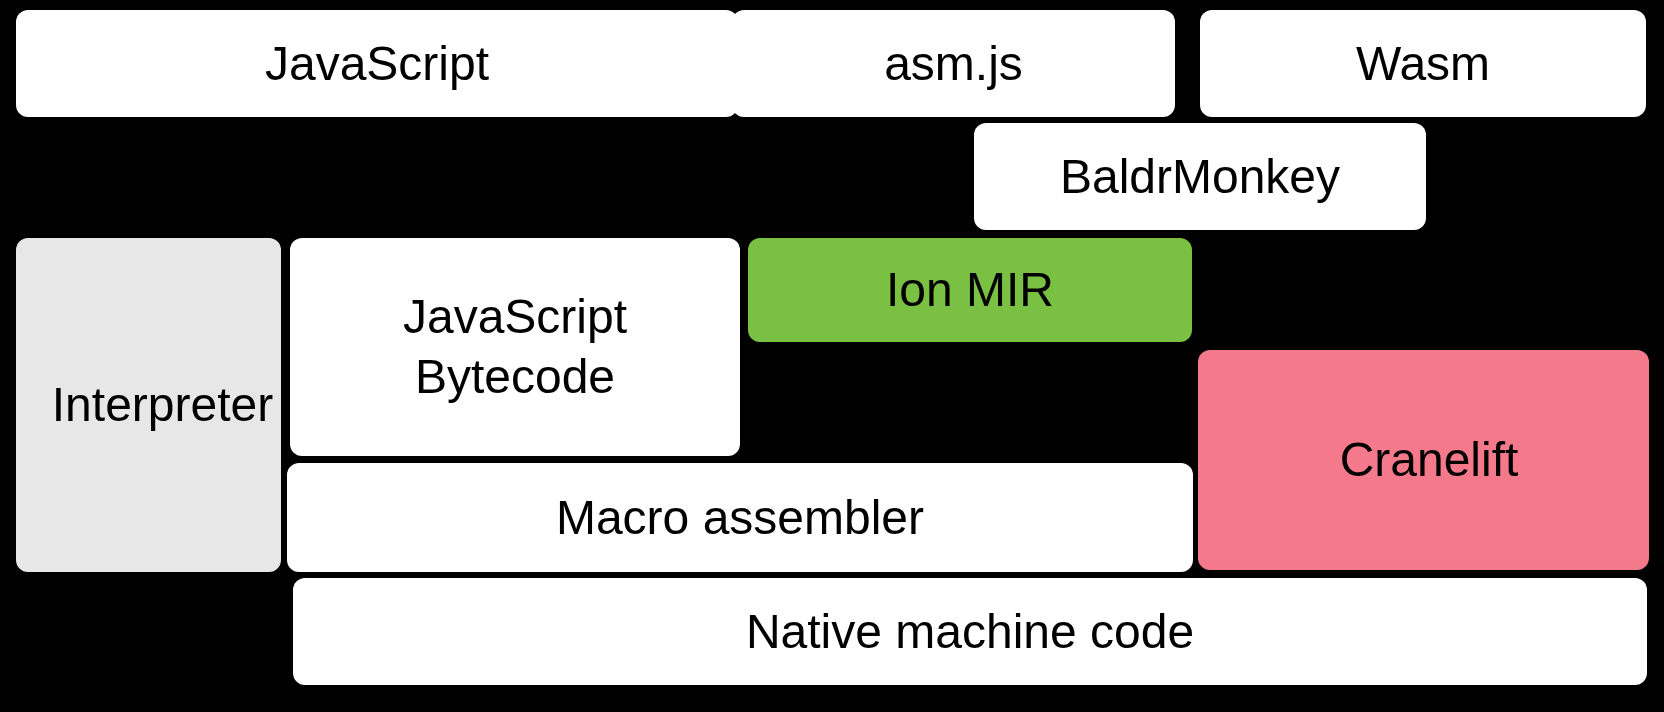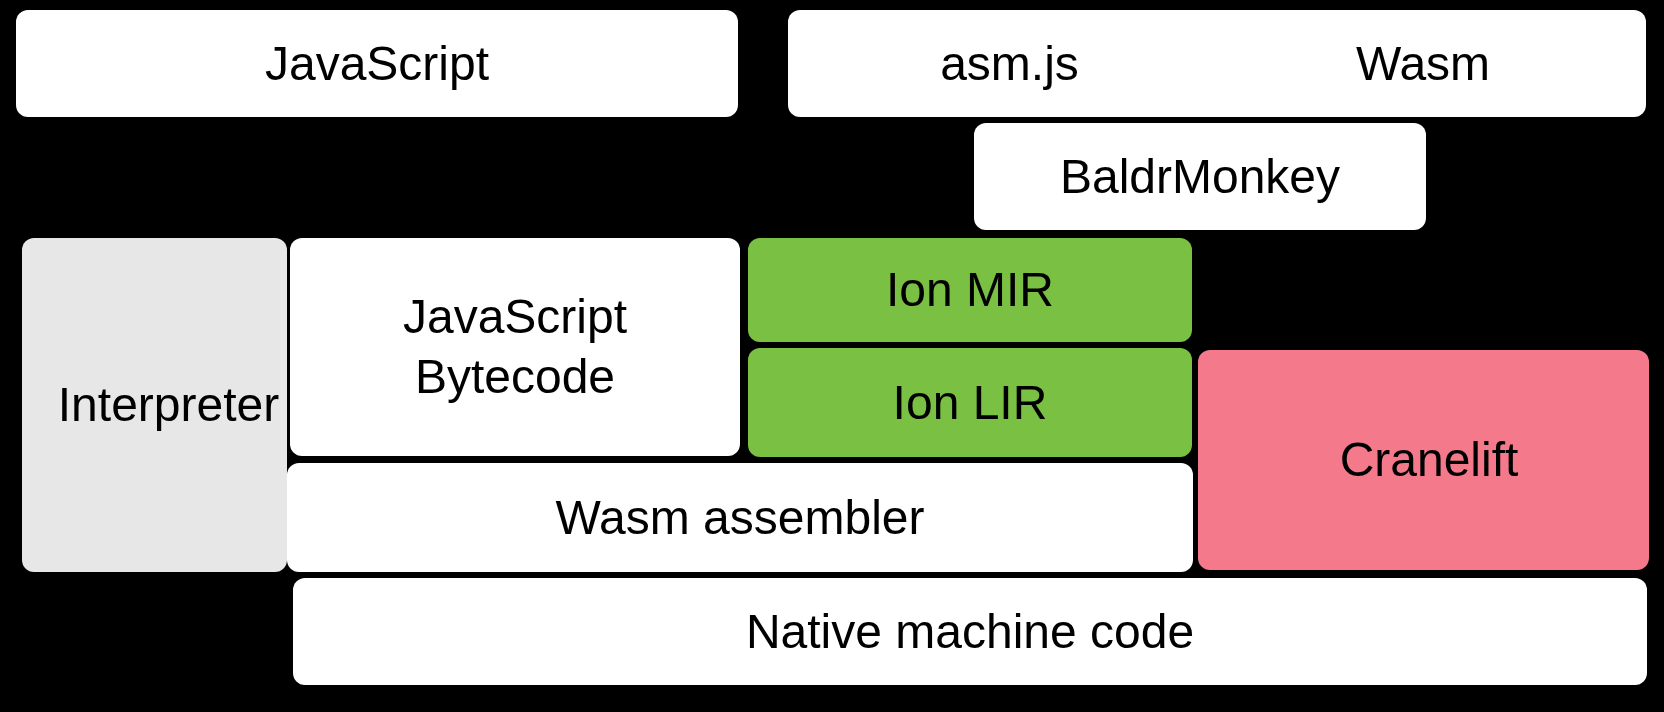--- a/index.html
+++ b/index.html
@@ -24,27 +24,27 @@
     text-align: center;
     font-size: 48px;
     line-height: 1.25;
     color: #000;
     box-sizing: border-box;
   }
   .block span { display: block; }
 
   
   .b-javascript   { left: 16px;   top: 10px;  width: 722px;  height: 107px; }
-  .b-asmjs        { left: 788px;  top: 10px;  width: 443px;  height: 107px; }
+  .b-asmjs        { left: 732px;  top: 10px;  width: 443px;  height: 107px; }
   .b-wasm         { left: 1200px; top: 10px;  width: 446px;  height: 107px; }
   
   .b-bytecode     { left: 16px;   top: 123px; width: 951px;  height: 107px; }
   .b-baldrmonkey  { left: 974px;  top: 123px; width: 452px;  height: 107px; }
   
-  .b-interpreter  { left: 22px;   top: 238px; width: 265px;  height: 334px; padding-left: 28px; }
+  .b-interpreter  { left: 16px;   top: 238px; width: 265px;  height: 334px; padding-left: 28px; }
   .b-baseline     { left: 290px;  top: 238px; width: 450px;  height: 218px; }
   .b-baseline span { width: 340px; }
   .b-ionmir       { left: 748px;  top: 238px; width: 444px;  height: 104px; }
   .b-ionlir       { left: 748px;  top: 348px; width: 444px;  height: 109px; }
   .b-cranelift    { left: 1198px; top: 350px; width: 451px;  height: 220px; }
   
   .b-macro        { left: 287px;  top: 463px; width: 906px;  height: 109px; }
   .b-native       { left: 293px;  top: 578px; width: 1354px; height: 107px; }
 </style>
 </head>
@@ -74,29 +74,26 @@
   </div>
 
   <div class="block b-baseline" style="background: rgb(255, 255, 255);">
     <span>JavaScript Bytecode</span>
   </div>
 
   <div class="block b-ionmir" style="background: rgb(122, 193, 67);">
     <span>Ion MIR</span>
   </div>
 
-  <div class="block b-ionlir" style="background: rgb(122, 193, 67);">
-    <span>Ion LIR</span>
-  </div>
 
   <div class="block b-cranelift" style="background: rgb(244, 121, 139); padding-left: 11px;">
     <span>Cranelift</span>
   </div>
 
   <div class="block b-macro" style="background: rgb(255, 255, 255);">
-    <span>Wasm assembler</span>
+    <span>Macro assembler</span>
   </div>
 
   <div class="block b-native" style="background: rgb(255, 255, 255);">
     <span>Native machine code</span>
   </div>
 
 </div>
 
 </body></html>

